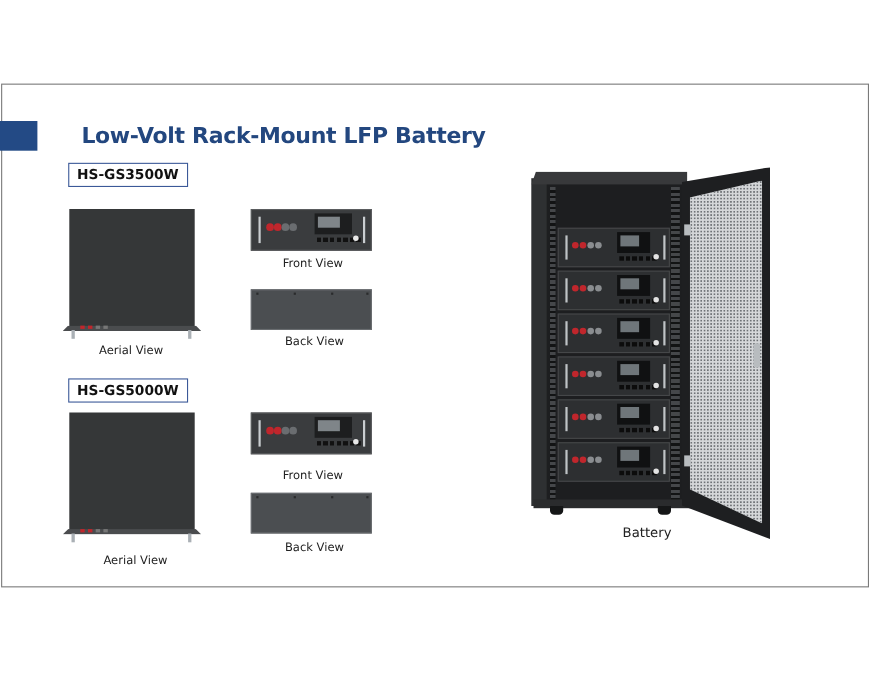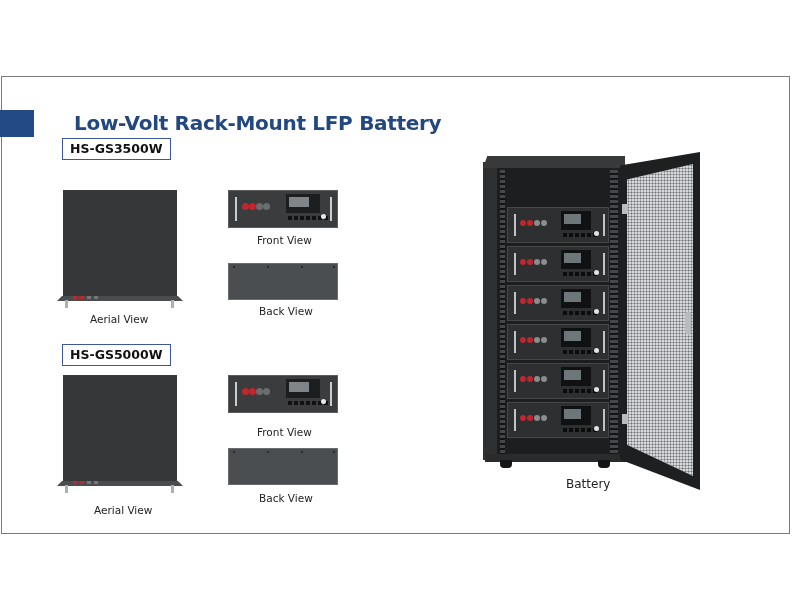--- a/index.html
+++ b/index.html
@@ -57,21 +57,21 @@
   .hinge { position: absolute; left: 152px; width: 6px; height: 10px; background: #b8bcbf; }
 </style>
 </head>
 <body>
 
 <div class="frame"></div>
 
 <div class="title-bar"></div>
 <div class="title">Low-Volt Rack-Mount LFP Battery</div>
 
-<div class="model-tag" style="left:62px; top:138px;">HS-GS3500W</div>
+<div class="model-tag" style="left:62px; top:148px;">HS-GS3500W</div>
 
 <div class="aerial" style="left:55px; top:190px;">
   <div class="top"></div>
   <div class="lip"></div>
   <div class="ear" style="left:10px;"></div>
   <div class="ear" style="left:116px;"></div>
   <div class="term" style="left:18px; background:#c0262c;"></div>
   <div class="term" style="left:25px; background:#c0262c;"></div>
   <div class="term" style="left:32px; background:#777;"></div>
   <div class="term" style="left:39px; background:#777;"></div>

